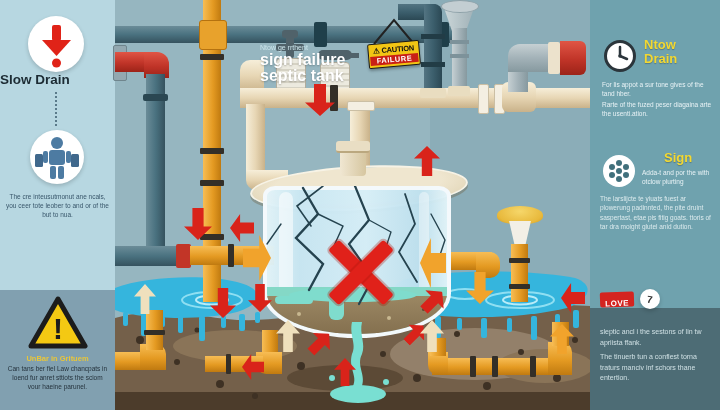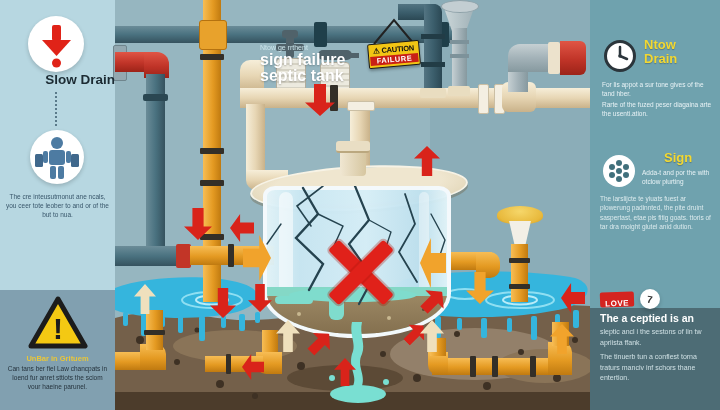--- a/index.html
+++ b/index.html
@@ -255,21 +255,21 @@
   </div>
 
 
   <div class="el circle" style="left:28px;top:16px;width:56px;height:56px;">
     <svg width="56" height="56" viewBox="0 0 56 56">
       <rect x="24" y="9" width="9" height="16" rx="2" fill="#e02318"></rect>
       <polygon points="14,24 43,24 28.5,40" fill="#e02318"></polygon>
       <circle cx="28.5" cy="47" r="4.5" fill="#e02318"></circle>
     </svg>
   </div>
-  <div class="el" style="left:0;top:72px;width:115px;text-align:right;font-weight:bold;font-size:13.5px;color:#1c2b33;">Slow Drain</div>
+  <div class="el" style="left:0;top:72px;width:115px;text-align:left;font-weight:bold;font-size:13.5px;color:#1c2b33;">Slow Drain</div>
   <div class="el" style="left:55px;top:92px;height:34px;border-left:2px dotted #5a7a8a;"></div>
   <div class="el circle" style="left:30px;top:130px;width:54px;height:54px;">
     <svg width="54" height="54" viewBox="0 0 54 54">
       <circle cx="27" cy="13" r="6" fill="#4d7ba2"></circle>
       <rect x="19" y="20" width="16" height="15" rx="3" fill="#4d7ba2"></rect>
       <rect x="13" y="21" width="5" height="12" rx="2" fill="#4d7ba2"></rect>
       <rect x="36" y="21" width="5" height="12" rx="2" fill="#4d7ba2"></rect>
       <rect x="20" y="36" width="6" height="13" rx="2" fill="#4d7ba2"></rect>
       <rect x="28" y="36" width="6" height="13" rx="2" fill="#4d7ba2"></rect>
       <rect x="5" y="24" width="8" height="13" rx="1.5" fill="#40688c"></rect>
@@ -317,17 +317,16 @@
   <div class="el ytitle" style="left:642px;top:150px;font-size:13px;margin-left:22px;">Sign</div>
   <div class="el wtxt" style="left:642px;top:168px;width:70px;">Adda-t and por the with otclow plurting</div>
   <div class="el wtxt" style="left:600px;top:194px;width:112px;color:#dcebee;">The larslijcte te yiuats fuest ar plowerung padinnted, the pite druint saspertast, etae pis fitig goats. ttoris of tar dra moight glutel anid dution.</div>
 
   <div class="el" style="left:600px;top:292px;width:34px;height:15px;background:#d42420;border-radius:2px;transform:rotate(-2deg);text-align:center;">
     <span style="color:#fff;font-weight:bold;font-size:8px;letter-spacing:0.5px;line-height:15px;">LOVE</span>
   </div>
   <div class="el circle" style="left:640px;top:289px;width:20px;height:20px;text-align:center;">
     <span style="font-size:10px;font-weight:bold;color:#333;line-height:20px;display:inline-block;transform:rotate(8deg);">7</span>
   </div>
-  <div class="el" style="left:600px;top:312px;width:115px;font-size:10.5px;font-weight:800;color:#fff;">The a ceptied is an</div>
   <div class="el" style="left:600px;top:327px;width:110px;font-size:7px;line-height:1.5;color:#cfe0e4;">sleptic ancl i the sestons of lin tw apriista ffank.</div>
   <div class="el" style="left:600px;top:352px;width:112px;font-size:7px;line-height:1.5;color:#cfe0e4;">The tinuerb tun a conflest torna traturs manciv inf schors thane entertion.</div>
 
 </div>
 
 </body></html>

